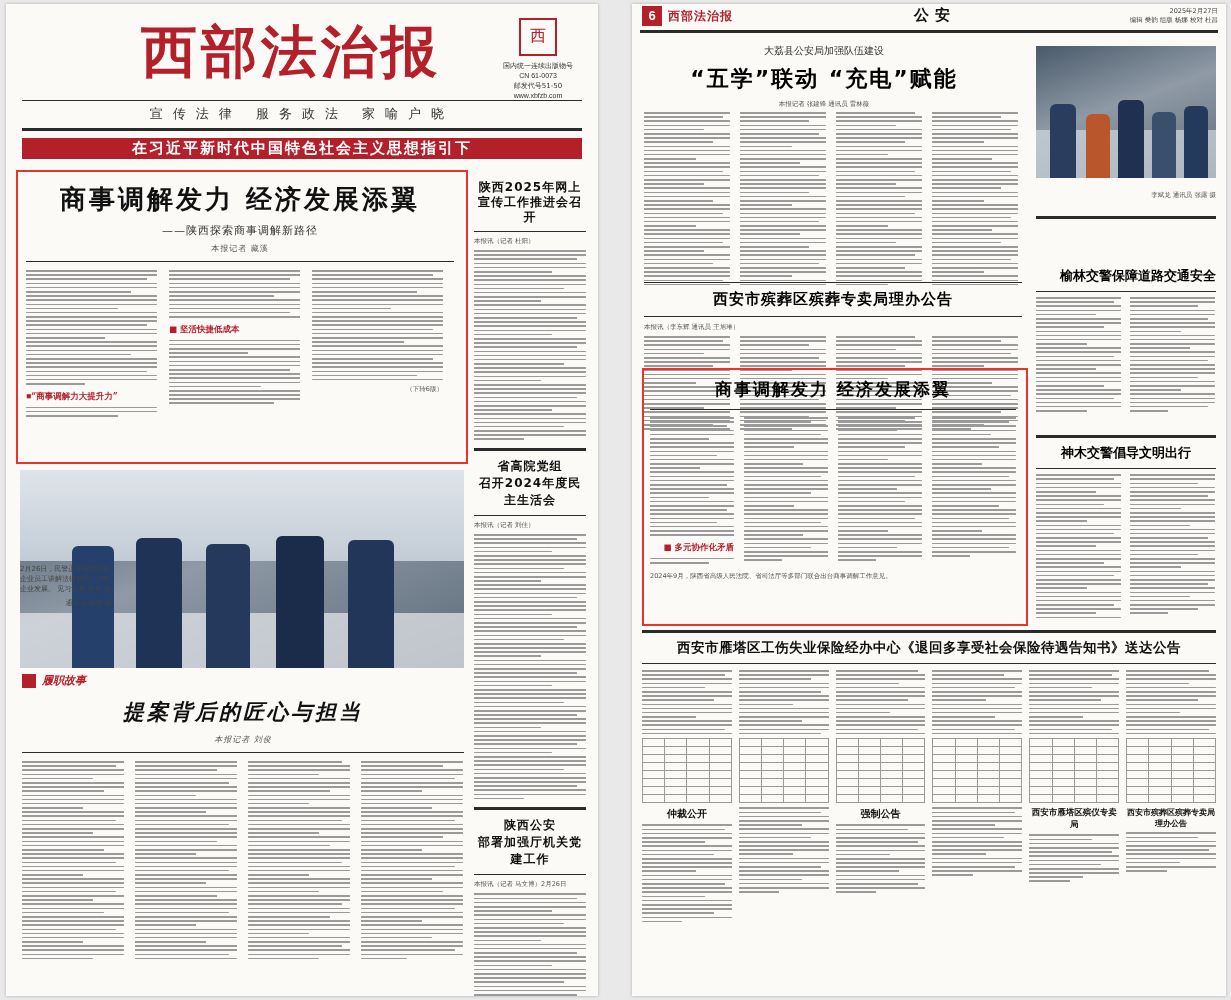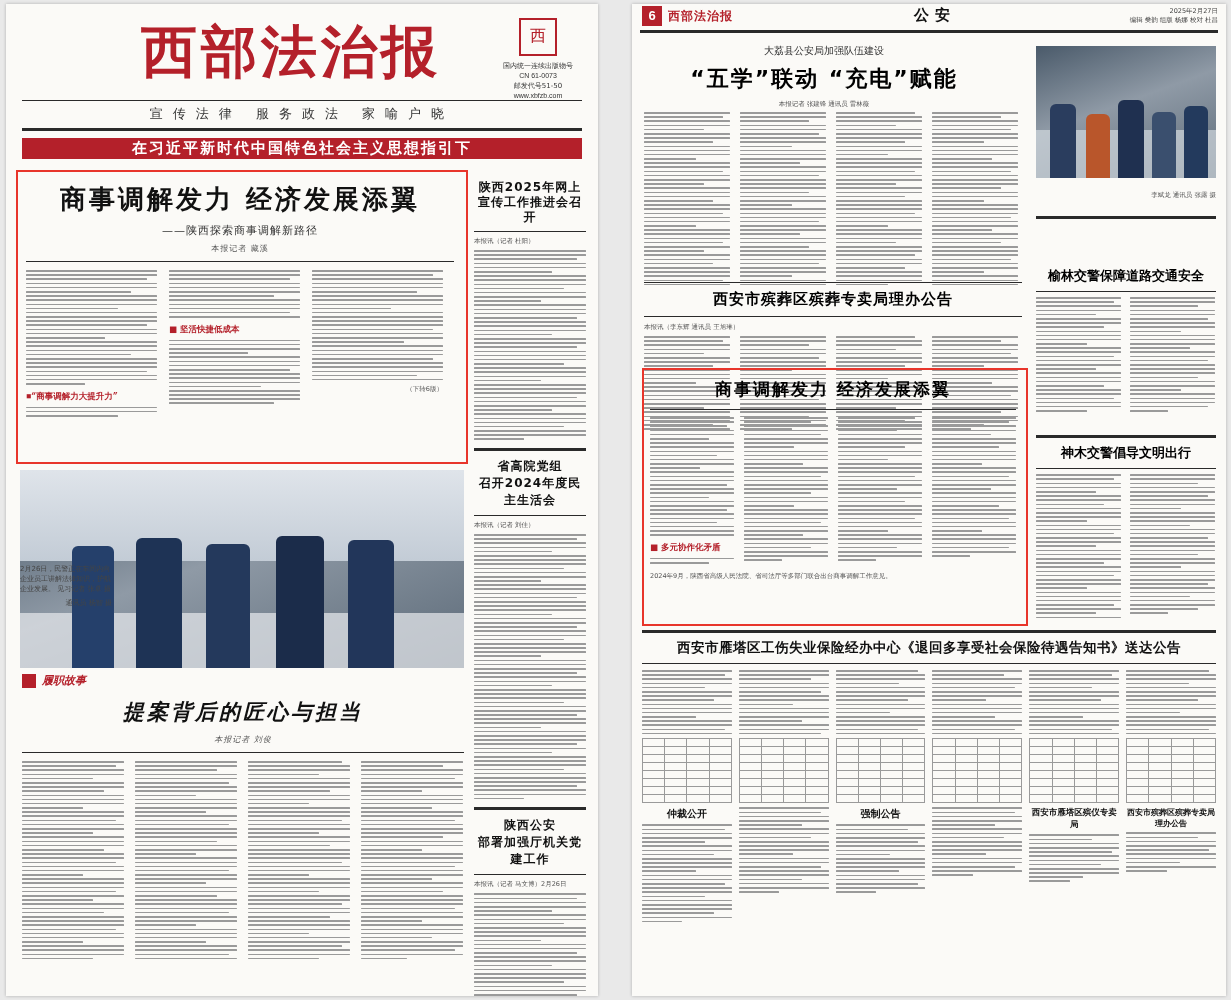--- a/index.html
+++ b/index.html
@@ -918,21 +918,21 @@
             <i class="full"></i>
             <i class="full"></i>
             <i class="s60"></i>
             <i class="s45"></i>
         </div>
       </div>
     </div>
 
     <div style="position:absolute;left:404px;top:212px;width:180px;">
       <div class="thick" style="margin-bottom:6px;"></div>
-      <div class="cjk" style="font-size:13px;font-weight:bold;text-align:center;margin-top:48px;">榆林交警保障道路交通安全</div>
+      <div class="cjk" style="font-size:13px;font-weight:bold;text-align:right;margin-top:48px;">榆林交警保障道路交通安全</div>
       <div class="thin" style="margin:6px 0 5px;"></div>
       <div style="display:flex;gap:9px;">
         <div class="lines" style="width:85px;">
           <i class="full"></i>
             <i class="s92"></i>
             <i class="full"></i>
             <i class="full"></i>
             <i class="s70"></i>
             <i class="full"></i>
           <i class="full"></i>
@@ -1069,21 +1069,21 @@
             <i class="s45"></i>
         </div>
       </div>
     </div>
 
     <div class="hl" style="left:10px;top:364px;width:382px;height:254px;"></div>
     <div style="position:absolute;left:18px;top:374px;width:366px;">
       <div class="cjk" style="font-size:17px;font-weight:bold;text-align:center;letter-spacing:2px;">商事调解发力  经济发展添翼</div>
       <div class="thin" style="margin:8px 0 7px;"></div>
       <div style="display:flex;gap:10px;">
-        <div class="lines" style="width:84px;">
+        <div class="lines" style="width:84px;text-align:right;">
           <i class="full"></i>
             <i class="full"></i>
             <i class="s92"></i>
             <i class="full"></i>
             <i class="full"></i>
             <i class="s70"></i>
           <i class="full"></i>
             <i class="full"></i>
             <i class="full"></i>
             <i class="s80"></i>

